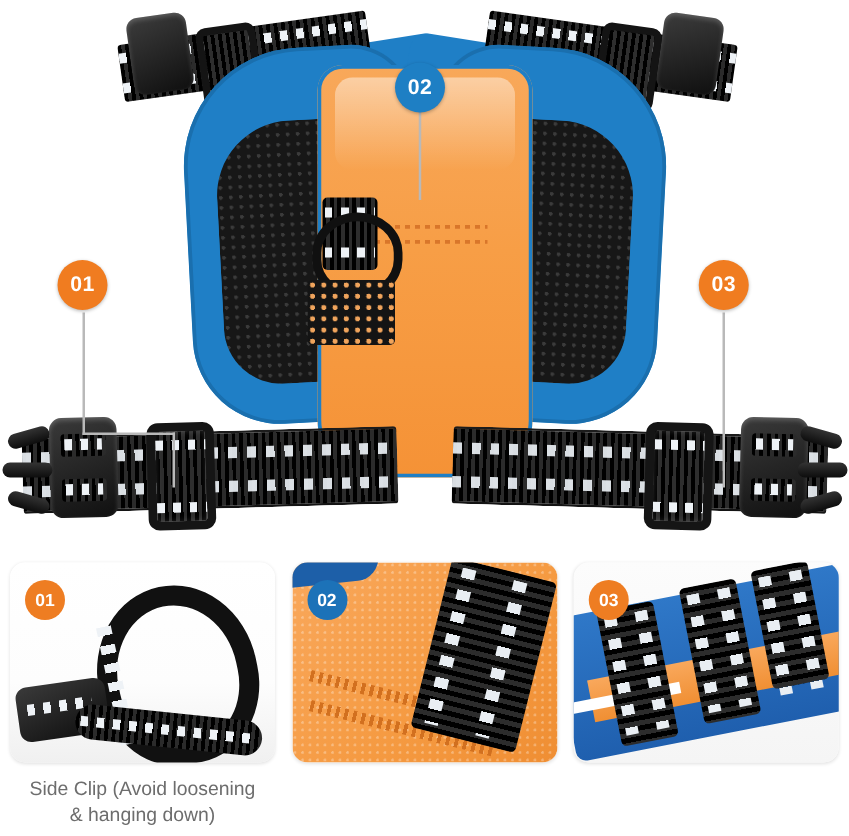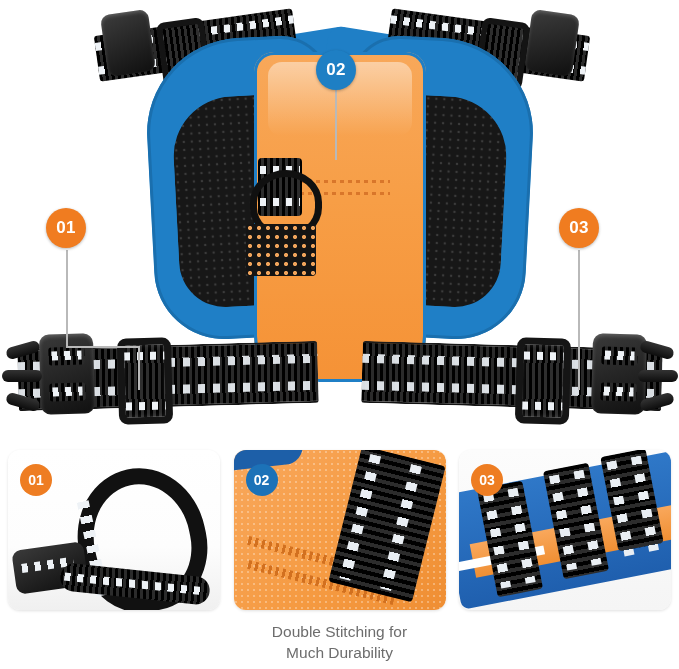--- a/index.html
+++ b/index.html
@@ -399,36 +399,36 @@
     <div class="thumb t1">
       <div class="tbadge orange">01</div>
       <div class="loop"></div>
       <div class="clipbody">
           <i></i>
         </div>
       <div class="tail">
           <i></i>
         </div>
     </div>
+    <div class="caption">
+      <div>Side Clip (Avoid loosening</div>
+      <div>&amp; hanging down)</div>
+    </div>
   </div>
 
   <div class="card-wrap">
     <div class="thumb t2">
       <div class="tbadge blue">02</div>
       <div class="bluecorner"></div>
       <div class="stitchline"></div>
       <div class="stitchline b"></div>
       <div class="webbing">
         <i class="a"></i>
           <i class="b"></i>
       </div>
-    </div>
-    <div class="caption">
-      <div>Double Stitching for</div>
-      <div>Much Durability</div>
     </div>
   </div>
 
   <div class="card-wrap">
     <div class="thumb t3">
       <div class="bluepanel"></div>
       <div class="orangestripe"></div>
       <div class="whitestripe"></div>
       <div class="strap s1">
           <i class="a"></i>

